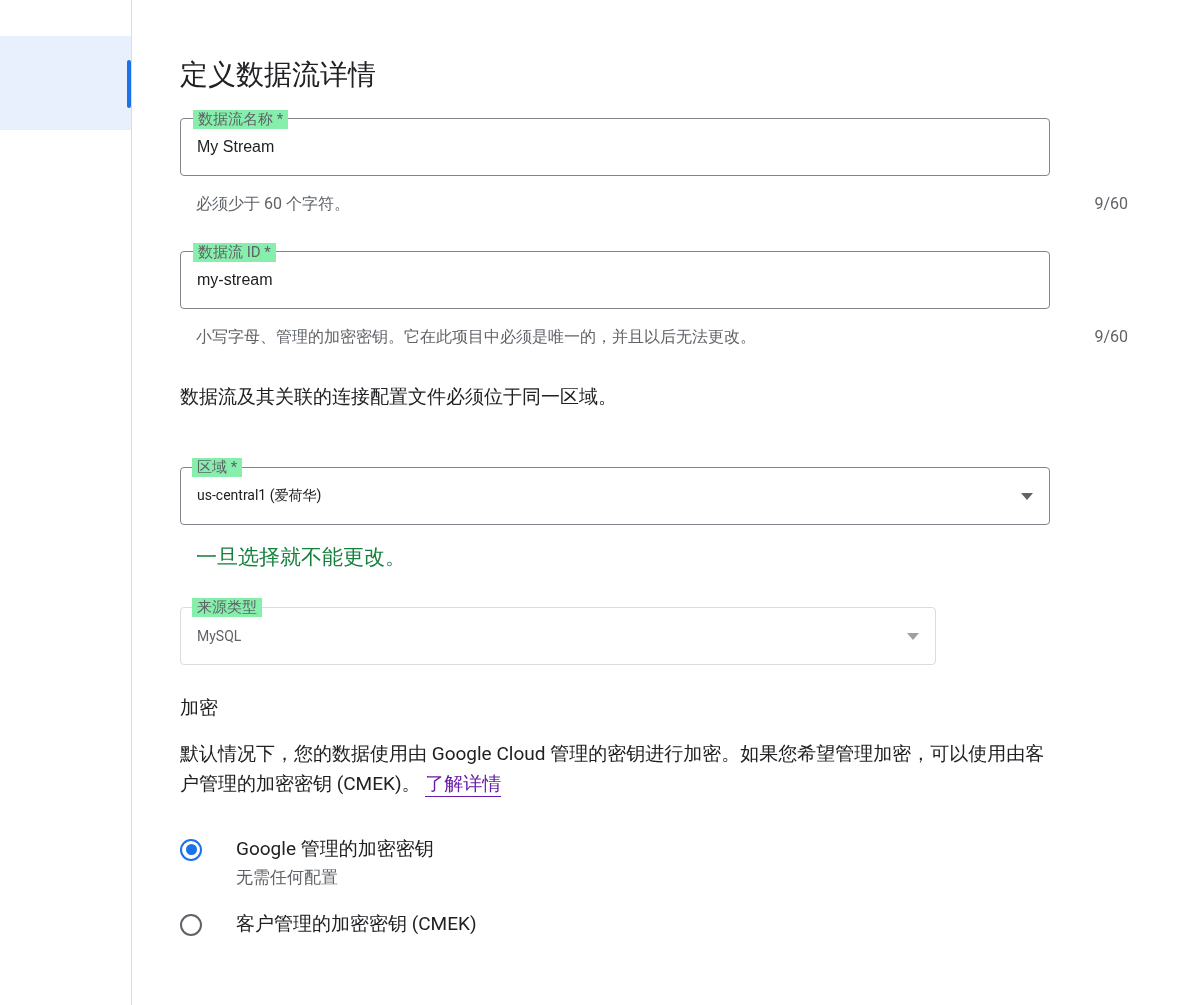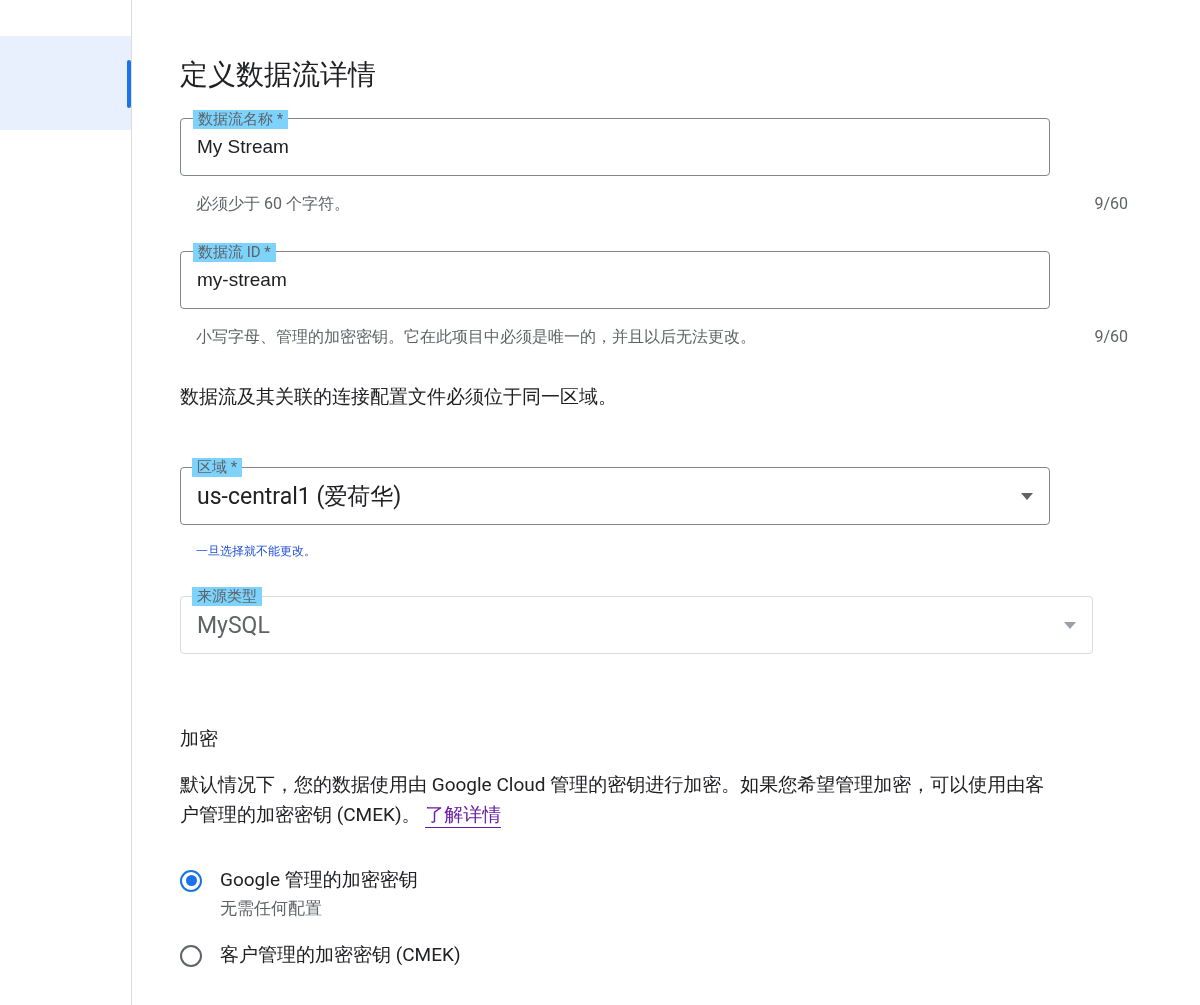--- a/index.html
+++ b/index.html
@@ -73,45 +73,45 @@
     height: 58px;
     display: flex;
     align-items: center;
     padding: 0 16px;
     position: relative;
   }
   .field-label {
     position: absolute;
     top: -9px;
     left: 12px;
-    background: #7dd3fc;
+    background: #86efac;
     padding: 0 5px;
     font-size: 15px;
     color: #5f6368;
   }
   .field-input {
     border: none;
     outline: none;
-    font-size: 19px;
+    font-size: 16px;
     color: #202124;
     width: 100%;
     background: transparent;
   }
   .helper-row {
     display: flex;
     justify-content: space-between;
     padding: 8px 16px 0 16px;
     font-size: 16px;
     color: #5f6368;
     margin-bottom: 36px;
   }
   .helper-solo {
     padding: 8px 16px 0 16px;
-    font-size: 12px;
-    color: #1d4ed8;
+    font-size: 21px;
+    color: #15803d;
     margin-bottom: 36px;
   }
   .region-note {
     font-size: 19px;
     color: #202124;
     margin-bottom: 57px;
   }
   .select-wrap {
     position: relative;
     width: 870px;
@@ -121,32 +121,32 @@
     border: 1px solid #80868b;
     border-radius: 4px;
     height: 58px;
     display: flex;
     align-items: center;
     justify-content: space-between;
     padding: 0 16px;
     cursor: pointer;
     gap: 12px;
   }
-  .select-value { font-size: 23px; color: #202124; }
+  .select-value { font-size: 14px; color: #202124; }
   .caret {
     width: 0; height: 0;
     border-left: 6px solid transparent;
     border-right: 6px solid transparent;
     border-top: 7px solid #5f6368;
   }
   .two-col {
     display: flex;
     gap: 32px;
-    width: 913px;
-    margin-bottom: 72px;
+    width: 756px;
+    margin-bottom: 30px;
   }
   .two-col .select-wrap { width: auto; flex:1; margin-bottom:0;}
   .two-col .select-box {
     border: 1px solid #dadce0;
     height: 58px;
   }
   .two-col .select-value { color: #5f6368; }
   .two-col .field-label { color: #5f6368; }
   .two-col .caret { border-top-color: #9aa0a6; }
   .section-title {
@@ -158,21 +158,21 @@
   .para {
     font-size: 19px;
     color: #202124;
     line-height: 1.6;
     margin-bottom: 36px;
     max-width: 870px;
   }
   .radio-item {
     display: flex;
     align-items: flex-start;
-    gap: 18px;
+    gap: 34px;
     margin-bottom: 22px;
   }
   .radio-circle {
     width: 22px; height: 22px;
     border-radius: 50%;
     flex-shrink: 0;
     margin-top: 3px;
     display: flex; align-items: center; justify-content: center;
   }
   .radio-selected { border: 2.5px solid #1a73e8; }

